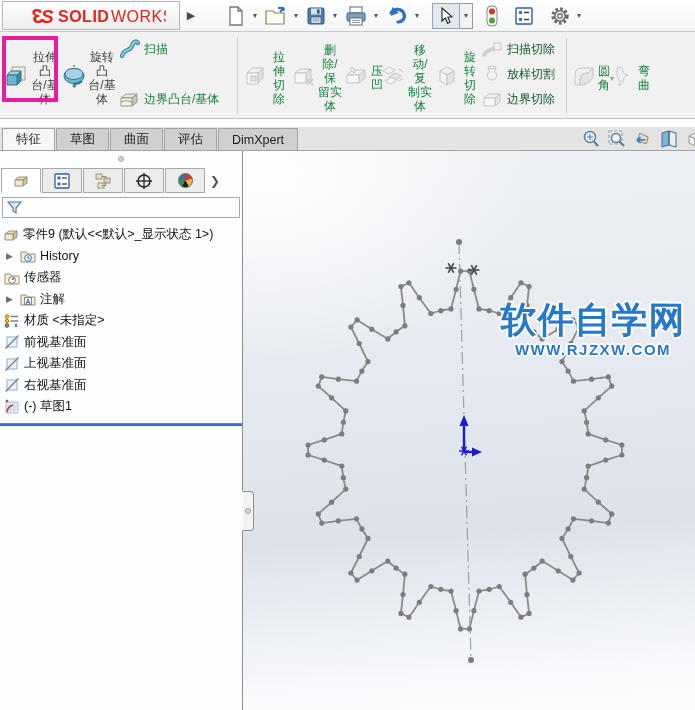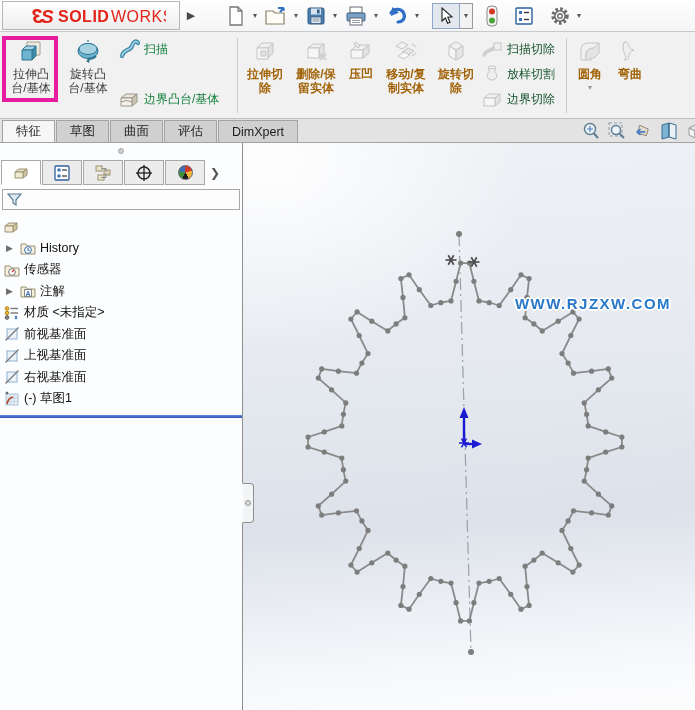--- a/index.html
+++ b/index.html
@@ -22,40 +22,40 @@
   .sel-wrap { display:flex; margin-left:8px; }
   .sel-main { width:28px; height:26px; border:1px solid #8fa6c8; background:#e3e7ee;
     display:flex; align-items:center; justify-content:center; }
   .sel-caret { width:13px; height:26px; border:1px solid #9a9a9a; border-left:none;
     background:#f2f2f2; display:flex; align-items:center; justify-content:center; }
 
   
   .ribbon { height:87px; background:#f1f1f1; border-bottom:1px solid #bfbfbf;
     display:flex; align-items:stretch; padding:3px 0 2px 2px; overflow:hidden; white-space:nowrap; }
   .rsep { width:1px; background:#cccccc; margin:3px 3px; flex:0 0 1px; }
-  .bigbtn { display:flex; flex-direction:column; align-items:center; padding-top:3px;
+  .bigbtn { display:flex; flex-direction:row; align-items:center; padding-top:3px;
     flex:0 0 auto; position:relative; }
   .bigbtn .ricon { width:28px; height:28px; flex:0 0 28px; }
   .rlabel { font-size:12px; line-height:14px; text-align:center; white-space:pre-line;
     color:#3e3e3e; margin-top:1px; }
-  .disabled .rlabel { color:#a16207;font-weight:bold; }
+  .disabled .rlabel { color:#15803d; }
   .rcaret { font-size:8px; color:#9a9a9a; margin-top:2px; }
   .stack { display:flex; flex-direction:column; justify-content:space-between;
     padding:2px 4px 4px 2px; flex:0 0 auto; }
   .stackbtn { display:flex; align-items:center; gap:4px; height:25px; font-size:12px; color:#15803d; }
   .stackbtn.disabled { color:#ababab; }
   .stackbtn .ricon { width:22px; height:22px; }
   .stackbtn .slabel { white-space:nowrap; }
   .stackbtn.disabled .slabel { color:#14532d; }
   .hlbox { position:absolute; left:0px; top:1px; width:56px; height:66px;
     border:4px solid var(--hl,#e81c9e); pointer-events:none; }
 
   
   .tabbar { height:24px; background:#e3e3e3; border-bottom:1px solid #a3a3a3;
-    display:flex; align-items:flex-end; padding-left:2px; overflow:hidden; }
+    display:flex; align-items:flex-end; padding-left:2px; overflow:hidden;margin-top:8px; }
   .tab { height:22px; padding:0 13px; display:flex; align-items:center;
     font-size:12.5px; color:#1d1d1d; background:#d0d0d0; border:1px solid #a3a3a3;
     border-bottom:none; margin-right:1px; }
   .tab.active { background:#f6f6f6; }
   .hud { margin-left:auto; display:flex; align-items:center; gap:5px; padding-bottom:1px;
     overflow:hidden; flex:0 1 auto; }
   .hud .hudbtn { width:21px; height:21px; display:flex; align-items:center; justify-content:center; }
 
   
   .main { display:flex; height:567px; position:relative; }
@@ -452,20 +452,21 @@
       </svg>
     </div>
 
     <div class="tree">
       <div class="trow root">
         <svg class="ticon" viewBox="0 0 16 16">
           <path d="M2 7 l4 -3 h8 l-4 3 z" fill="#e7ddc4" stroke="#9a9272"></path>
           <path d="M10 7 l4 -3 v6 l-4 3 z" fill="#cfc3a0" stroke="#9a9272"></path>
           <path d="M2 7 h8 v6 H2 z" fill="#f2ead2" stroke="#9a9272"></path>
         </svg>
+        <span class="tlabel">零件9 (默认&lt;&lt;默认&gt;_显示状态 1&gt;)</span>
       </div>
 
       <div class="trow haskid">
         <span class="exp">▶</span>
         <svg class="ticon" viewBox="0 0 16 16">
           <path d="M1 4 h5 l1.5 2 H15 v8 H1 z" fill="#f4efdd" stroke="#9a9272"></path>
           <circle cx="8" cy="10" r="3.4" fill="#fff" stroke="#3a6fb5"></circle>
           <path d="M8 8 v2 l1.6 1" fill="none" stroke="#3a6fb5" stroke-width="1.1"></path>
         </svg>
         <span class="tlabel">History</span>
@@ -669,16 +670,17 @@
         <line x1="233.75" y1="114.23686027918559" x2="228.25" y2="123.76313972081441" stroke="#4a4a4a" stroke-width="1.6"></line>
         <line x1="221" y1="299" x2="221" y2="272" stroke="#1a1ad2" stroke-width="2.4"></line>
         <path d="M221 264 L216.5 275 L225.5 275 Z" fill="#1a1ad2"></path>
         <line x1="221" y1="301" x2="232" y2="301" stroke="#1a1ad2" stroke-width="2.4"></line>
         <path d="M239 301 L229 296.5 L229 305.5 Z" fill="#1a1ad2"></path>
         <line x1="216" y1="300" x2="226" y2="300" stroke="#1a1ad2" stroke-width="1.5"></line>
         <line x1="218.5" y1="295.6698729810778" x2="223.5" y2="304.3301270189222" stroke="#1a1ad2" stroke-width="1.5"></line>
         <line x1="223.5" y1="295.6698729810778" x2="218.5" y2="304.3301270189222" stroke="#1a1ad2" stroke-width="1.5"></line>
       </svg>
     <div class="watermark">
+      <div class="wm1" id="wm1" style="color: rgb(40, 120, 200);">软件自学网</div>
       <div class="wm2" id="wm2" style="color: rgb(40, 120, 200);">WWW.RJZXW.COM</div>
     </div>
   </div>
 </div>
 
 </body></html>

